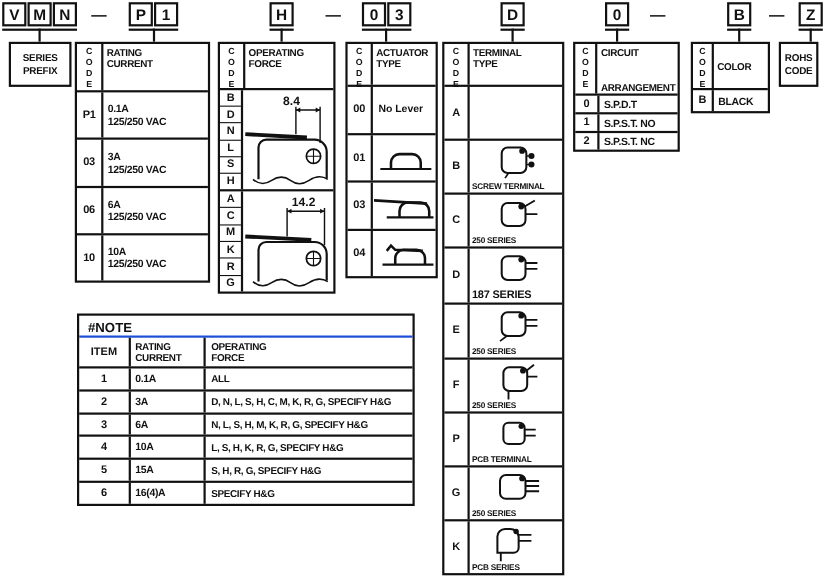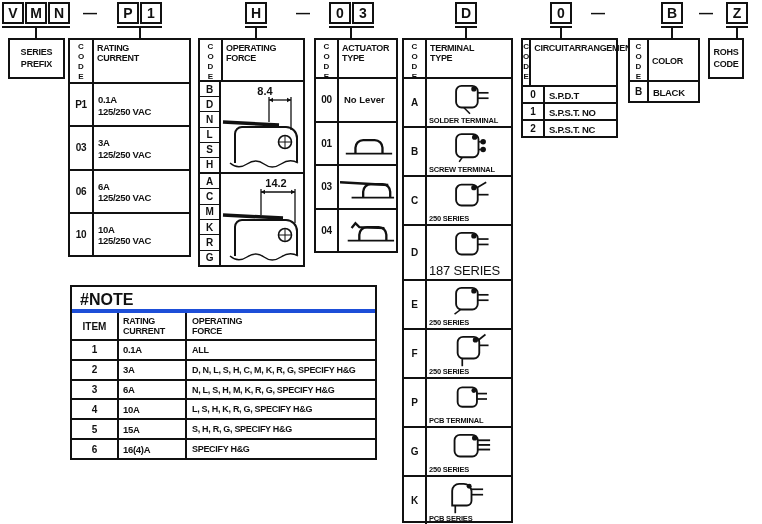--- a/index.html
+++ b/index.html
@@ -20,21 +20,21 @@
   .vcode{white-space:pre;font-weight:700;font-size:8px;line-height:1.25;text-align:center;padding-top:2px;}
   .hdr{font-weight:700;font-size:9px;line-height:1.15;letter-spacing:-0.3px;padding:3px 2px 0 3px;}
   .rowcode{display:flex;align-items:center;justify-content:center;font-weight:700;font-size:10px;letter-spacing:-0.3px;}
   .cellsm{font-weight:700;font-size:9.5px;letter-spacing:-0.3px;line-height:1.2;padding:2px 1px 0 4px;}
   .bt{border-top:2px solid #111;}
   .centerbox{display:flex;flex-direction:column;align-items:center;justify-content:center;
              font-weight:700;font-size:9px;line-height:1.25;text-align:center;letter-spacing:-0.2px;}
   svg{display:block;}
   .stk{stroke:#111;fill:none;}
   
-  .ntitle{font-weight:700;font-size:16px;padding:4px 16px 0 8px;border-bottom:4px solid #1d4ed8;}
+  .ntitle{font-weight:700;font-size:12px;padding:4px 16px 0 8px;border-bottom:2px solid #1d4ed8;}
   .nrow{display:flex;border-bottom:2px solid #111;}
   .nrow:last-child{border-bottom:none;}
   .nc1{width:45px;border-right:2px solid #111;display:flex;align-items:center;justify-content:center;
        font-weight:700;font-size:10px;}
   .nc2{width:62px;border-right:2px solid #111;display:flex;align-items:center;font-weight:700;font-size:9.5px;
        padding-left:4px;letter-spacing:-0.3px;}
   .nc3{flex:1;display:flex;align-items:center;font-weight:700;font-size:9px;padding-left:5px;letter-spacing:-0.3px;}
   .nhdr2{flex-direction:column;align-items:flex-start;justify-content:center;line-height:1.15;font-size:9px;}
 </style>
 </head>
@@ -248,30 +248,20 @@
 E</div>
         </div>
       <div class="hdr">
         <div>TERMINAL</div>
         <div>TYPE</div>
       </div>
     </div>
 
     <div class="bt" style="display:flex;flex:1">
       <div class="codecol rowcode" style="width:21px">A</div>
-      <div style="flex:1;display:flex;flex-direction:column;justify-content:space-between;padding:3px 1px 1px 2px">
-        <svg width="56" height="34" viewBox="0 0 56 44" style="margin:0 auto">
-          <rect class="stk" x="10" y="5" width="28" height="28" rx="7" stroke-width="2.4"></rect>
-          <circle cx="33" cy="9" r="3.4" fill="#111"></circle>
-          <line class="stk" x1="38" y1="14" x2="52" y2="14" stroke-width="2.2"></line>
-          <line class="stk" x1="38" y1="21" x2="52" y2="21" stroke-width="2.2"></line>
-          <line class="stk" x1="20" y1="33" x2="28" y2="41" stroke-width="2"></line>
-        </svg>
-        <div style="font-weight:700;font-size:7.5px;letter-spacing:-0.2px">SOLDER TERMINAL</div>
-      </div>
     </div>
 
     <div class="bt" style="display:flex;flex:1">
       <div class="codecol rowcode" style="width:21px">B</div>
       <div style="flex:1;display:flex;flex-direction:column;justify-content:space-between;padding:3px 1px 1px 2px">
         <svg width="56" height="34" viewBox="0 0 56 44" style="margin:0 auto">
           <rect class="stk" x="10" y="4" width="29" height="30" rx="7" stroke-width="2.4"></rect>
           <circle cx="34" cy="8" r="3.4" fill="#111"></circle>
           <circle cx="45" cy="14" r="3.6" fill="#111"></circle>
           <circle cx="45" cy="24" r="3.6" fill="#111"></circle>
@@ -298,21 +288,21 @@
 
     <div class="bt" style="display:flex;flex:1">
       <div class="codecol rowcode" style="width:21px">D</div>
       <div style="flex:1;display:flex;flex-direction:column;justify-content:space-between;padding:3px 1px 1px 2px">
         <svg width="56" height="34" viewBox="0 0 56 44" style="margin:0 auto">
           <rect class="stk" x="10" y="5" width="28" height="28" rx="7" stroke-width="2.4"></rect>
           <circle cx="33" cy="9" r="3.4" fill="#111"></circle>
           <line class="stk" x1="38" y1="13" x2="52" y2="13" stroke-width="2.2"></line>
           <line class="stk" x1="38" y1="20" x2="52" y2="20" stroke-width="2.2"></line>
         </svg>
-        <div style="font-weight:400;font-size:13px;letter-spacing:-0.2px">187 SERIES</div>
+        <div style="font-weight:700;font-size:10px;letter-spacing:-0.2px">187 SERIES</div>
       </div>
     </div>
 
     <div class="bt" style="display:flex;flex:1">
       <div class="codecol rowcode" style="width:21px">E</div>
       <div style="flex:1;display:flex;flex-direction:column;justify-content:space-between;padding:3px 1px 1px 2px">
         <svg width="56" height="34" viewBox="0 0 56 44" style="margin:0 auto">
           <rect class="stk" x="10" y="5" width="28" height="28" rx="7" stroke-width="2.4"></rect>
           <circle cx="33" cy="9" r="3.4" fill="#111"></circle>
           <line class="stk" x1="38" y1="14" x2="52" y2="14" stroke-width="2.2"></line>
@@ -380,21 +370,21 @@
   </div>
 
   <div class="abs tbl" style="left:521px;top:38px;width:97px;height:100px;flex-direction:column">
     <div style="display:flex;height:45px">
       <div class="codecol" style="width:20px">
           <div class="vcode">C
 O
 D
 E</div>
         </div>
-      <div class="hdr" style="display:flex;flex-direction:row;justify-content:flex-end">
+      <div class="hdr" style="display:flex;flex-direction:column;justify-content:space-between">
         <div>CIRCUIT</div>
         <div>ARRANGEMENT</div>
       </div>
     </div>
     <div class="bt" style="display:flex;flex:1">
       <div class="codecol rowcode" style="width:20px">0</div>
       <div class="cellsm" style="flex:1;display:flex;align-items:center">S.P.D.T</div>
     </div>
     <div class="bt" style="display:flex;flex:1">
       <div class="codecol rowcode" style="width:20px">1</div>

